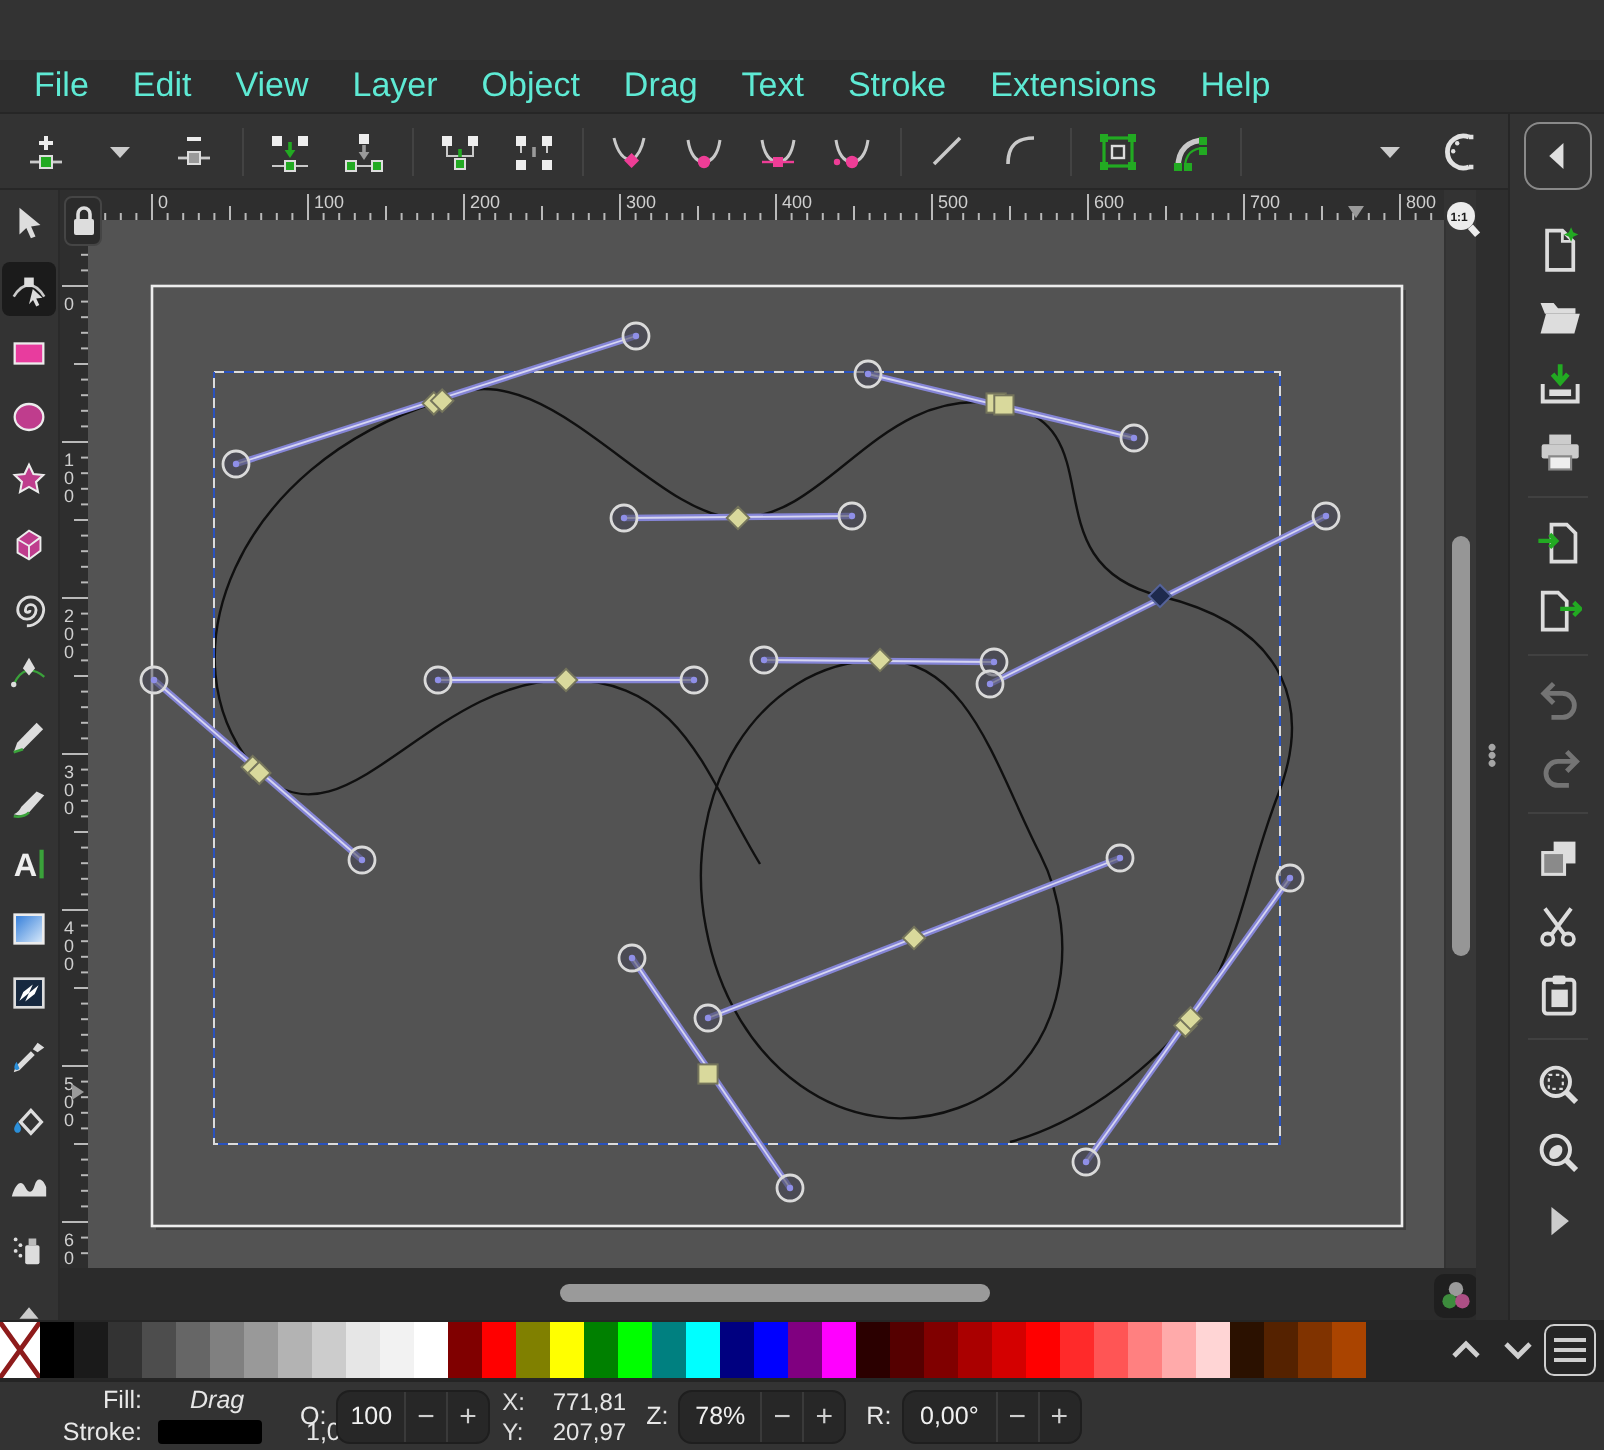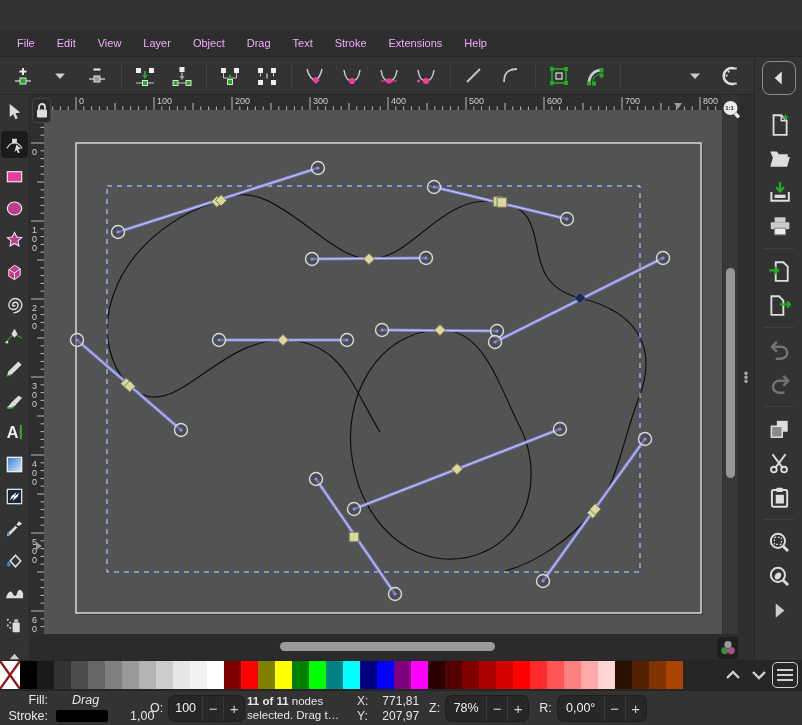--- a/index.html
+++ b/index.html
@@ -11,21 +11,21 @@
   .titlebar{left:0;top:0;width:802px;height:30px;background:#181818;display:flex;align-items:center;}
   .titlebar .logo{margin:0 8px 0 10px;}
   .titlebar .title{font-size:13px;color:#ededed;}
   .winbtns{margin-left:auto;display:flex;height:100%;}
   .winbtn{width:46px;height:100%;display:flex;align-items:center;justify-content:center;color:#ddd;font-size:13px;}
   .minbar{width:11px;height:1.5px;background:#ddd;display:inline-block;}
   .maxbox{width:10px;height:10px;border:1.2px solid #ddd;display:inline-block;}
   .closex{font-size:15px;}
   
   .menubar{left:0;top:30px;width:802px;height:27px;background:#2e2e2e;display:flex;align-items:center;padding-left:6px;border-bottom:1px solid #262626;}
-  .menuitem{padding:3px 11px;font-size:11px;color:#f0abfc;border-radius:3px;}
+  .menuitem{padding:3px 11px;font-size:17px;color:#5eead4;border-radius:3px;}
   
   .toolbar{left:0;top:57px;width:754px;height:38px;background:#333;display:flex;align-items:center;padding-left:8px;border-bottom:1px solid #272727;}
   .tbtn{width:30px;height:30px;margin-right:7px;display:flex;align-items:center;justify-content:center;border-radius:4px;flex:0 0 auto;}
   .tbtn svg{width:22px;height:22px;}
   .tsep{width:1px;height:24px;background:#252525;border-right:1px solid #434343;margin:0 8px 0 2px;flex:0 0 auto;}
   .tspacer{flex:1;}
   
   .toolbox{left:0;top:95px;width:30px;height:565px;background:#333;border-right:1px solid #2a2a2a;display:flex;flex-direction:column;align-items:center;padding-top:4px;}
   .xbtn{width:27px;height:27px;margin-bottom:5px;display:flex;align-items:center;justify-content:center;border-radius:4px;flex:0 0 auto;}
   .xbtn svg{width:21px;height:21px;}
@@ -53,21 +53,21 @@
   .csep{width:30px;height:1px;background:#414141;margin:5px 0;flex:0 0 auto;}
   
   .palette{left:0;top:660px;width:802px;height:30px;background:#262626;display:flex;align-items:center;}
   .swatch{width:17px;height:28px;flex:0 0 auto;}
   .swx{width:20px;height:28px;flex:0 0 auto;position:relative;background:#fff;}
   .pbtn{width:26px;height:24px;display:flex;align-items:center;justify-content:center;flex:0 0 auto;}
   .burger{width:26px;height:26px;border:1.5px solid #cfcfcf;border-radius:5px;display:flex;flex-direction:column;justify-content:center;gap:3px;align-items:center;margin-right:4px;flex:0 0 auto;}
   .burger i{display:block;width:16px;height:2px;background:#cfcfcf;}
   
   .statusbar{left:0;top:690px;width:802px;height:35px;background:#333;border-top:1px solid #242424;display:flex;align-items:center;font-size:12.5px;}
-  .fsblock{display:flex;flex-direction:column;justify-content:center;gap:2px;width:150px;flex:0 0 auto;}
+  .fsblock{display:flex;flex-direction:column;justify-content:center;gap:2px;width:150px;flex:0 0 auto;padding-left:23px;}
   .fsrow{display:flex;align-items:center;height:14px;}
   .fslabel{width:48px;text-align:right;color:#e8e8e8;flex:0 0 auto;}
   .fillnone{font-style:italic;margin-left:24px;}
   .strokeswatch{width:52px;height:12px;background:#000;border-radius:2px;margin-left:8px;flex:0 0 auto;}
   .strokew{margin-left:22px;}
   .spinlabel{margin-right:5px;color:#e8e8e8;}
   .spinbox{display:flex;align-items:stretch;height:27px;background:#272727;border:1px solid #1e1e1e;border-radius:7px;overflow:hidden;}
   .spinval{display:flex;align-items:center;justify-content:center;padding:0 6px;color:#f0f0f0;}
   .spinbtn{display:flex;align-items:center;justify-content:center;width:21px;color:#cfcfcf;font-size:15px;border-left:1px solid #3a3a3a;}
   .layergrp{display:flex;align-items:center;margin-left:14px;flex:0 0 auto;}
@@ -917,24 +917,20 @@
         <span class="strokeswatch"></span>
         <span class="strokew">1,00</span>
       </div>
     </div>
     <span class="spinlabel">O:</span>
     <div class="spinbox">
       <span class="spinval" style="min-width:32px">100</span>
       <span class="spinbtn">−</span>
       <span class="spinbtn">+</span>
     </div>
-    <div class="msg">
-      <div><b>11 of 11</b><span> nodes</span></div>
-      <div>selected. Drag t…</div>
-    </div>
     <div class="xy">
       <div class="xyrow">
           <span class="xylab">X:</span>
           <span class="xyval">771,81</span>
         </div>
       <div class="xyrow">
           <span class="xylab">Y:</span>
           <span class="xyval">207,97</span>
         </div>
     </div>

